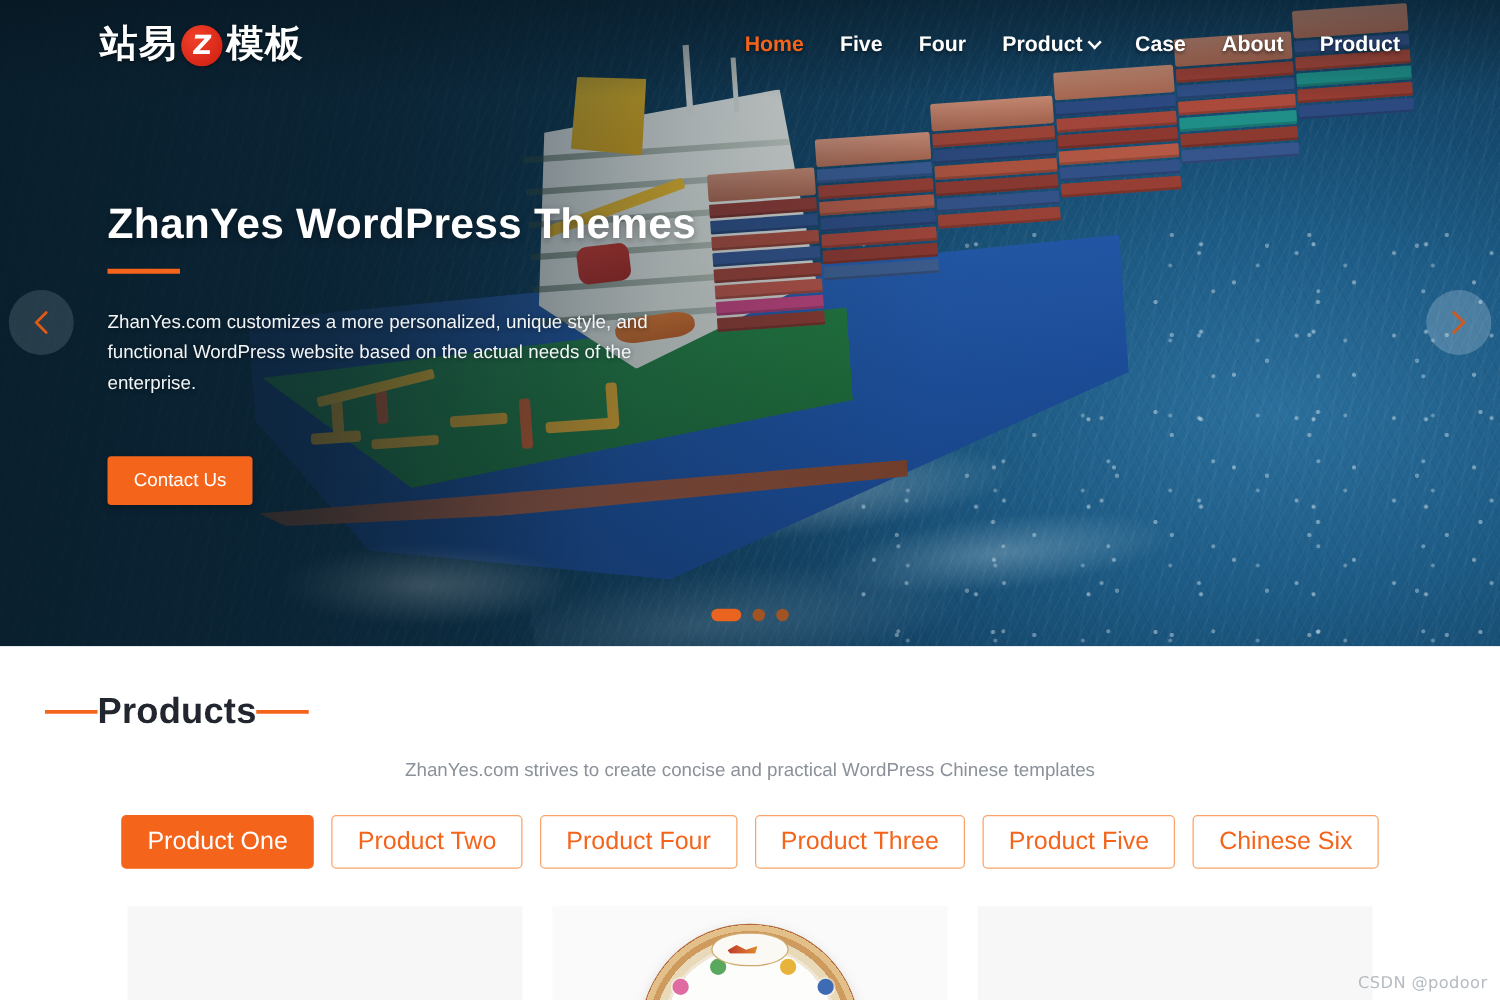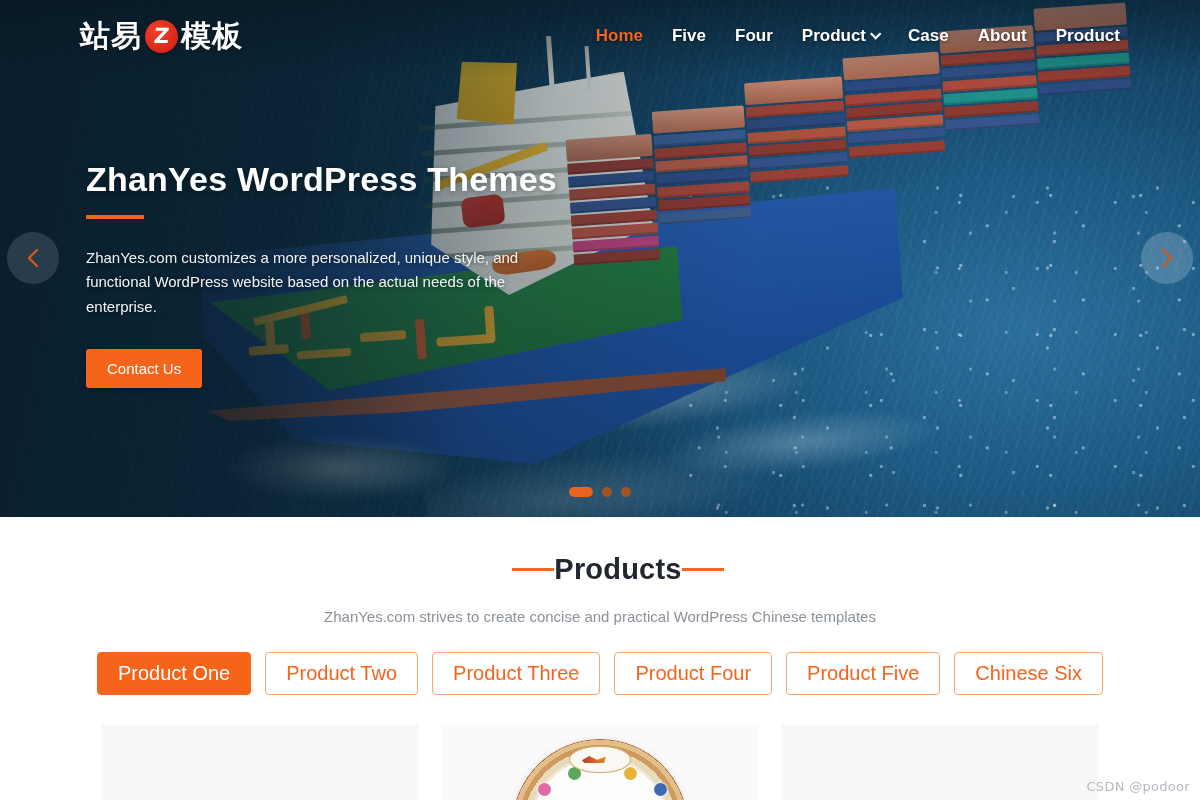--- a/index.html
+++ b/index.html
@@ -208,21 +208,21 @@
   .hero-title {
     font-size:34px; font-weight:700; color:#fff; line-height:1.15;
     letter-spacing:.2px; text-shadow:0 2px 6px rgba(0,0,0,.35);
   }
   .hero-rule { width:58px; height:4px; background:#f4641b; margin-top:16px; }
   .hero-sub {
     margin-top:27px; font-size:15px; line-height:1.62; color:#f2f5f7;
     font-weight:400; text-shadow:0 1px 4px rgba(0,0,0,.45); max-width:470px;
   }
   .hero-btn {
-    margin-top:30px; display:inline-block;
+    margin-top:46px; display:inline-block;
     background:#f4641b; color:#fff; font-size:15px; font-weight:400;
     padding:11px 21px; border:none; border-radius:3px; cursor:pointer;
     font-family:"Liberation Sans", sans-serif;
     box-shadow:0 2px 6px rgba(0,0,0,.25);
   }
 
   
   .arrow {
     position:absolute; top:232px; width:52px; height:52px; border-radius:50%;
     display:flex; align-items:center; justify-content:center; cursor:pointer; z-index:25;
@@ -234,21 +234,21 @@
   
   .dots {
     position:absolute; left:0; right:0; bottom:20px; z-index:25;
     display:flex; justify-content:center; align-items:center; gap:9px;
   }
   .dot { width:10px; height:10px; border-radius:50%; background:#a8541f; cursor:pointer; opacity:.95; }
   .dot.active { width:24px; border-radius:6px; background:#f4641b; }
 
   
   .products { position:absolute; left:0; top:517px; width:1200px; height:283px; background:#fff; }
-  .sec-head { display:flex; align-items:center; justify-content:center; margin-top:36px;padding-left:36px; }
+  .sec-head { display:flex; align-items:center; justify-content:flex-start; margin-top:36px;padding-left:36px; }
   .sec-dash { width:42px; height:3px; background:#f4641b; }
   .sec-title { font-size:29px; font-weight:700; color:#22262e; letter-spacing:.2px; }
   .sec-sub { margin-top:22px; text-align:center; font-size:15px; color:#8b9199; }
 
   .tabs { margin-top:27px; display:flex; justify-content:center; gap:14px; }
   .tab {
     font-size:20px; color:#f4641b; border:1px solid #f9a46a; background:#fff;
     padding:9px 20px; border-radius:4px; cursor:pointer; white-space:nowrap;
     font-family:"Liberation Sans", sans-serif;
   }
@@ -475,22 +475,22 @@
   <div class="sec-head">
     <span class="sec-dash"></span>
     <h2 class="sec-title">Products</h2>
     <span class="sec-dash"></span>
   </div>
   <p class="sec-sub">ZhanYes.com strives to create concise and practical WordPress Chinese templates</p>
 
   <div class="tabs">
     <button class="tab active">Product One</button>
     <button class="tab">Product Two</button>
+    <button class="tab">Product Four</button>
     <button class="tab">Product Three</button>
-    <button class="tab">Product Four</button>
     <button class="tab">Product Five</button>
     <button class="tab">Chinese Six</button>
   </div>
 
   <div class="cards">
     <div class="card"></div>
     <div class="card center">
       <div class="plate-wrap">
         <div class="plate"></div>
         <div class="plate-floral">

